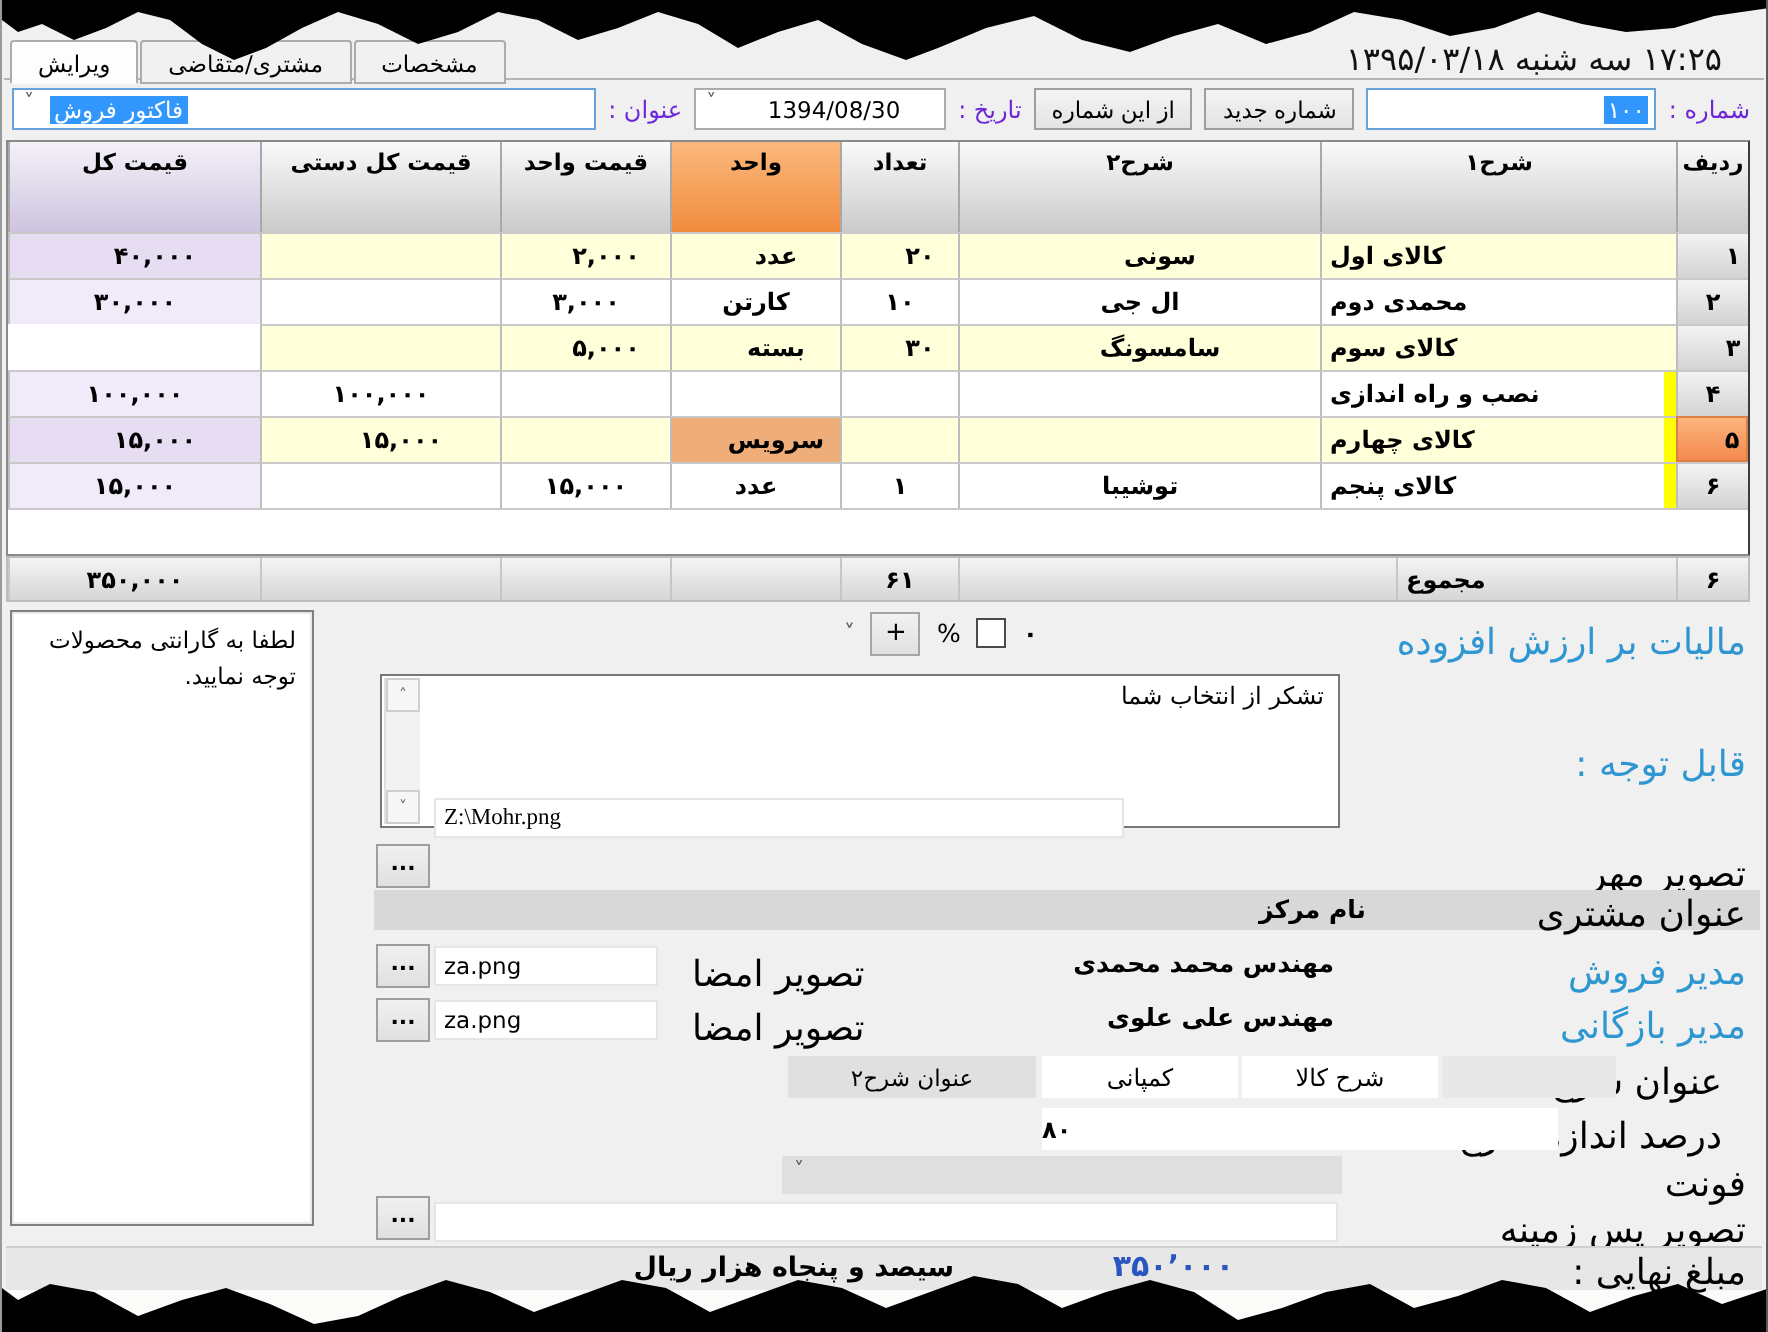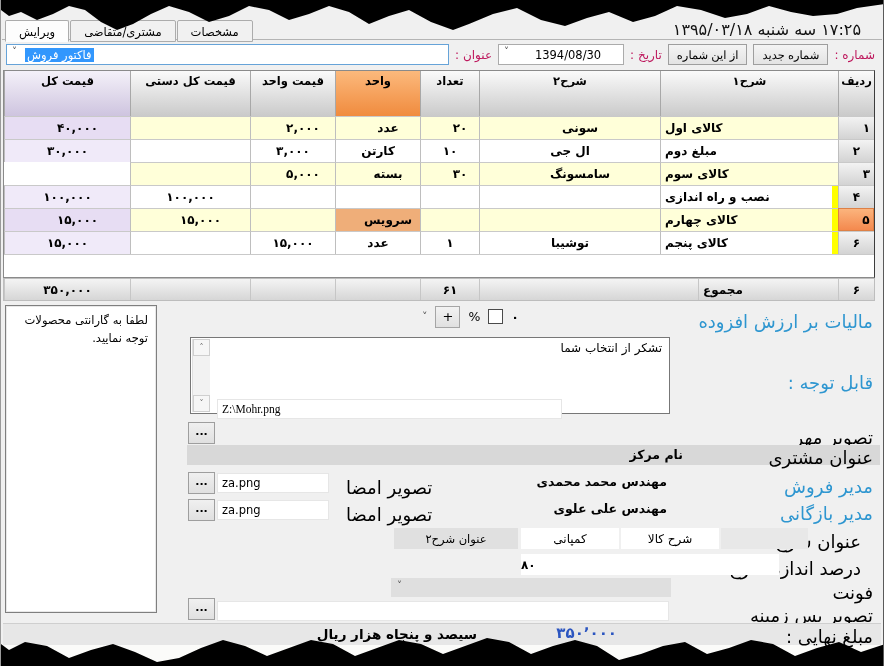--- a/index.html
+++ b/index.html
@@ -18,21 +18,21 @@
     clip-path:polygon(0 30px,884px 30px,884px 8px,860px 16px,838px 6px,816px 12px,794px 20px,772px 8px,750px 4px,728px 12px,706px 18px,684px 6px,662px 10px,640px 18px,618px 24px,596px 10px,574px 4px,552px 10px,530px 18px,508px 6px,486px 2px,464px 10px,442px 18px,420px 8px,398px 4px,376px 12px,354px 20px,332px 8px,310px 4px,288px 12px,266px 20px,244px 10px,222px 4px,200px 12px,178px 22px,156px 26px,134px 16px,112px 8px,90px 14px,68px 22px,46px 10px,24px 6px,8px 14px,0 8px);}
   .bottom-white{position:absolute;left:0;bottom:0;width:884px;height:22px;background:#FBFBF9;z-index:1;}
   
   .time-line{position:absolute;top:20px;right:22px;font-size:16px;color:#111;z-index:5;}
   .tabs{position:absolute;top:20px;left:3px;display:flex;z-index:4;}
   .tab{height:19px;padding:1px 13px 0;font-size:11.5px;color:#000;background:#F1F1F1;
     border:1px solid #ACACAC;display:flex;align-items:center;margin-left:1px;border-radius:2px 2px 0 0;}
   .tab.active{background:#FDFDFD;border-bottom-color:#FDFDFD;}
   .tabline{position:absolute;top:39px;left:1px;right:1px;border-top:1px solid #B4B4B4;z-index:3;}
   .toolbar{position:absolute;top:43px;right:8px;left:5px;height:23px;display:flex;align-items:center;gap:6px;z-index:4;}
-  .tlabel{font-size:12px;color:#be185d;}
+  .tlabel{font-size:12px;color:#6d28d9;}
   .num-input{width:137px;height:19px;background:#fff;border:1px solid #66A3D8;display:flex;align-items:center;justify-content:flex-start;padding:0 3px;}
   .sel{background:#3297FD;color:#fff;font-size:11.5px;padding:0 2px;}
   .btn{height:21px;background:linear-gradient(#F4F4F4,#E3E3E3);border:1px solid #9E9E9E;
     font-size:11.5px;display:flex;align-items:center;padding:0 8px;color:#000;}
   .combo{height:19px;background:#fff;border:1px solid #ABABAB;position:relative;display:flex;align-items:center;}
   .combo .chev{position:absolute;left:5px;top:1px;color:#555;font-size:10px;}
   .date-combo{width:110px;justify-content:center;font-size:11.5px;direction:ltr;padding-left:14px;}
   .title-combo{flex:1;border-color:#66A3D8;justify-content:flex-end;padding:0 4px 0 18px;}
   
   .grid{position:absolute;top:70px;left:2px;width:870px;background:#fff;border:1px solid #8a8a8a;border-right:1px solid #3c3c3c;box-sizing:content-box;z-index:2;}
@@ -108,20 +108,23 @@
 
   <div class="tabs">
     <div class="tab">مشخصات</div>
     <div class="tab">مشتری/متقاضی</div>
     <div class="tab active">ویرایش</div>
   </div>
   <div class="tabline"></div>
 
   <div class="toolbar">
     <span class="tlabel nw">شماره :</span>
+    <div class="num-input">
+      <span class="sel">۱۰۰</span>
+    </div>
     <button class="btn nw">شماره جدید</button>
     <button class="btn nw">از این شماره</button>
     <span class="tlabel nw">تاریخ :</span>
     <div class="combo date-combo">
       <span class="chev">˅</span>
       <span>1394/08/30</span>
     </div>
     <span class="tlabel nw">عنوان :</span>
     <div class="combo title-combo">
       <span class="chev">˅</span>
@@ -147,21 +150,21 @@
       <div class="bcell">سونی</div>
       <div class="bcell">۲۰</div>
       <div class="bcell c-unit">عدد</div>
       <div class="bcell">۲,۰۰۰</div>
       <div class="bcell"></div>
       <div class="bcell c-tot">۴۰,۰۰۰</div>
     </div>
 
     <div class="trow r-even">
       <div class="bcell c-num">۲</div>
-      <div class="bcell c-d1">مبلغ دوم</div>
+      <div class="bcell c-d1">محمدی دوم</div>
       <div class="bcell">ال جی</div>
       <div class="bcell">۱۰</div>
       <div class="bcell">کارتن</div>
       <div class="bcell">۳,۰۰۰</div>
       <div class="bcell"></div>
       <div class="bcell c-tot">۳۰,۰۰۰</div>
     </div>
 
     <div class="trow r-odd">
       <div class="bcell c-num">۳</div>

